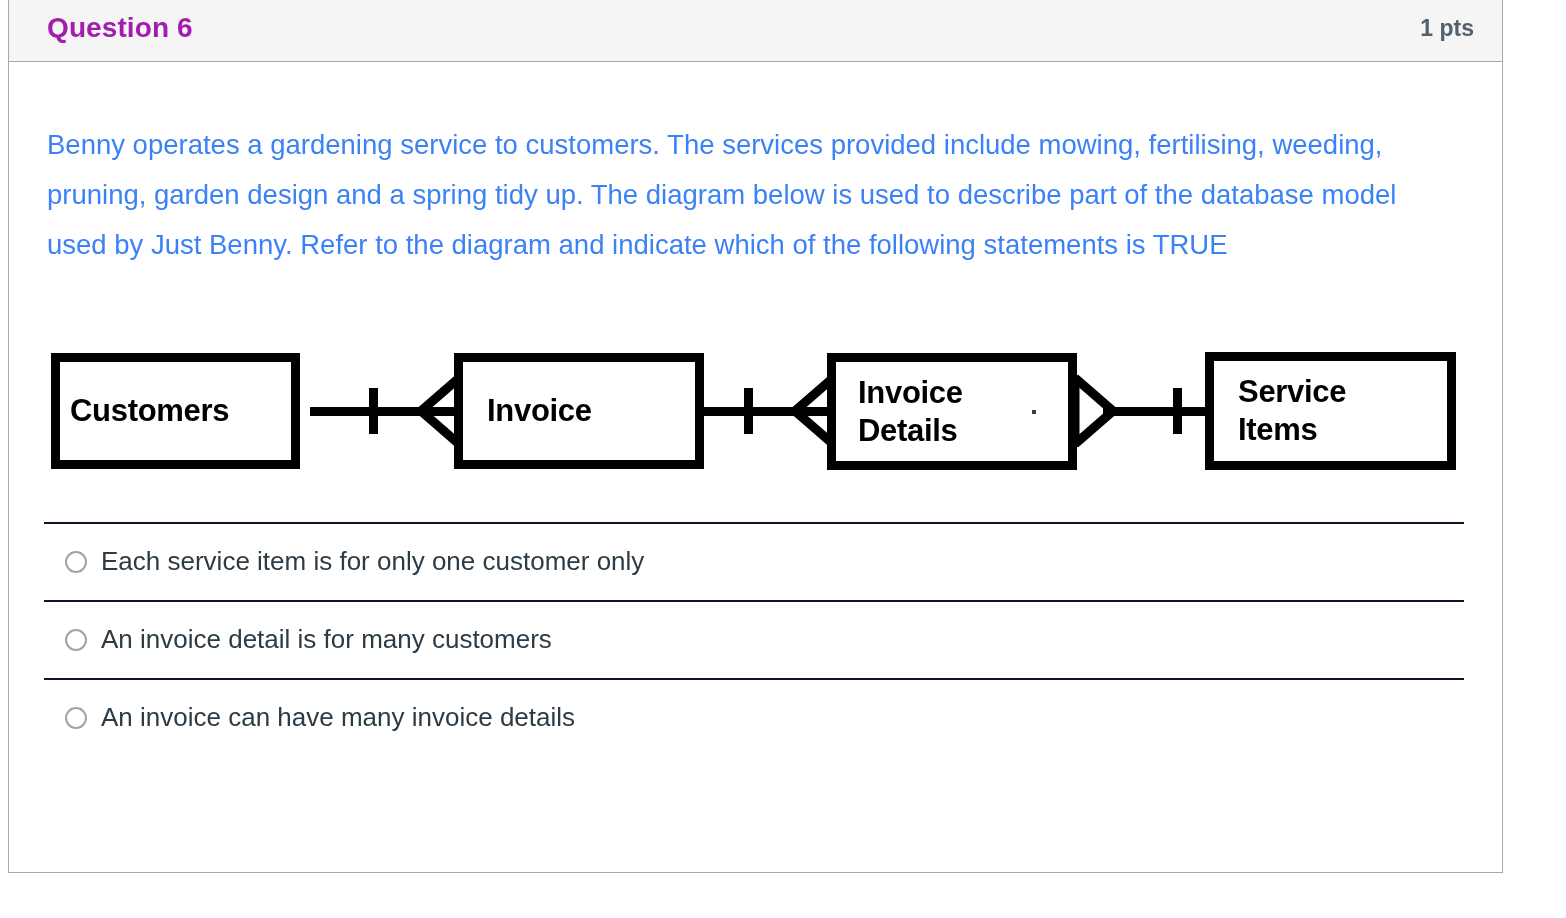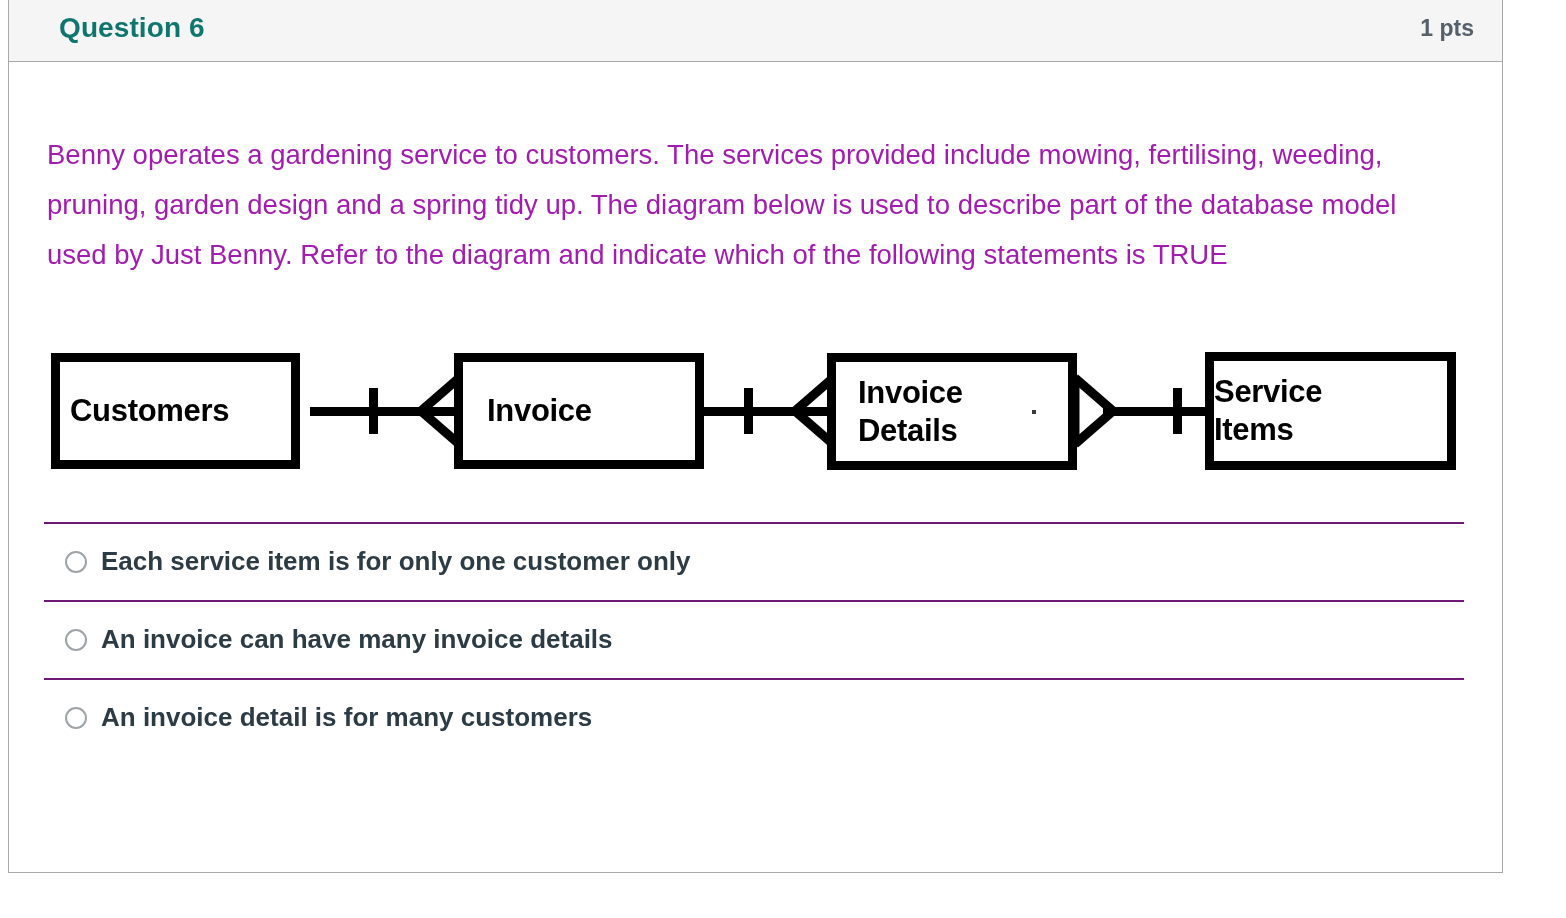--- a/index.html
+++ b/index.html
@@ -30,25 +30,25 @@
     top: 0;
     right: 0;
     height: 62px;
     background: #f5f5f5;
     border-bottom: 1px solid #a9a9a9;
     box-sizing: border-box;
   }
 
   #question-title {
     position: absolute;
-    left: 50px;
+    left: 38px;
     top: 12px;
     font-size: 28px;
     font-weight: bold;
-    color: #0f766e;
+    color: #a21caf;
     letter-spacing: 0.1px;
   }
 
   #question-points {
     position: absolute;
     right: 28px;
     top: 15px;
     font-size: 23px;
     font-weight: bold;
     color: #55606a;
@@ -59,25 +59,25 @@
     position: absolute;
     left: 0;
     top: 62px;
     right: 0;
     bottom: 0;
   }
 
   #question-text {
     position: absolute;
     left: 38px;
-    top: 68px;
+    top: 58px;
     width: 1400px;
     font-size: 27.5px;
     line-height: 50px;
-    color: #a21caf;
+    color: #3b82f6;
     font-weight: 400;
   }
 
   
   #er-diagram {
     position: absolute;
     left: 38px;
     top: 278px;
     width: 1410px;
     height: 140px;
@@ -105,21 +105,21 @@
   #entity-customers { left: 4px;   top: 13px;  width: 249px; height: 116px; }
   #entity-customers .entity-label { padding-left: 10px; }
 
   #entity-invoice   { left: 407px;  top: 13px;  width: 250px; height: 116px; }
   #entity-invoice .entity-label { padding-left: 24px; }
 
   #entity-invoice-details { left: 780px; top: 13px; width: 250px; height: 117px; }
   #entity-invoice-details .entity-label { padding-left: 22px; }
 
   #entity-service-items { left: 1158px; top: 12px; width: 251px; height: 118px; }
-  #entity-service-items .entity-label { }
+  #entity-service-items .entity-label { padding-left: 24px; }
 
   .connector { position: absolute; }
 
   .conn-line {
     position: absolute;
     background: #000000;
     height: 9px;
   }
 
   .conn-tick {
@@ -148,22 +148,21 @@
   #answers {
     position: absolute;
     left: 35px;
     top: 460px;
     width: 1420px;
   }
 
   .answer-row {
     position: relative;
     height: 76px;
-    border-top: 2px solid #701a75;
-    font-weight: bold;
+    border-top: 2px solid #0f172a;
   }
 
   .answer-radio {
     position: absolute;
     left: 21px;
     top: 27px;
     width: 22px;
     height: 22px;
     border: 2px solid #9ea4a8;
     border-radius: 50%;
@@ -249,25 +248,25 @@
 
     <div id="answers">
 
       <div class="answer-row">
         <span class="answer-radio"></span>
         <span class="answer-label">Each service item is for only one customer only</span>
       </div>
 
       <div class="answer-row">
         <span class="answer-radio"></span>
-        <span class="answer-label">An invoice can have many invoice details</span>
+        <span class="answer-label">An invoice detail is for many customers</span>
       </div>
 
       <div class="answer-row">
         <span class="answer-radio"></span>
-        <span class="answer-label">An invoice detail is for many customers</span>
+        <span class="answer-label">An invoice can have many invoice details</span>
       </div>
 
 
     </div>
 
   </div>
 </div>
 
 </body></html>

